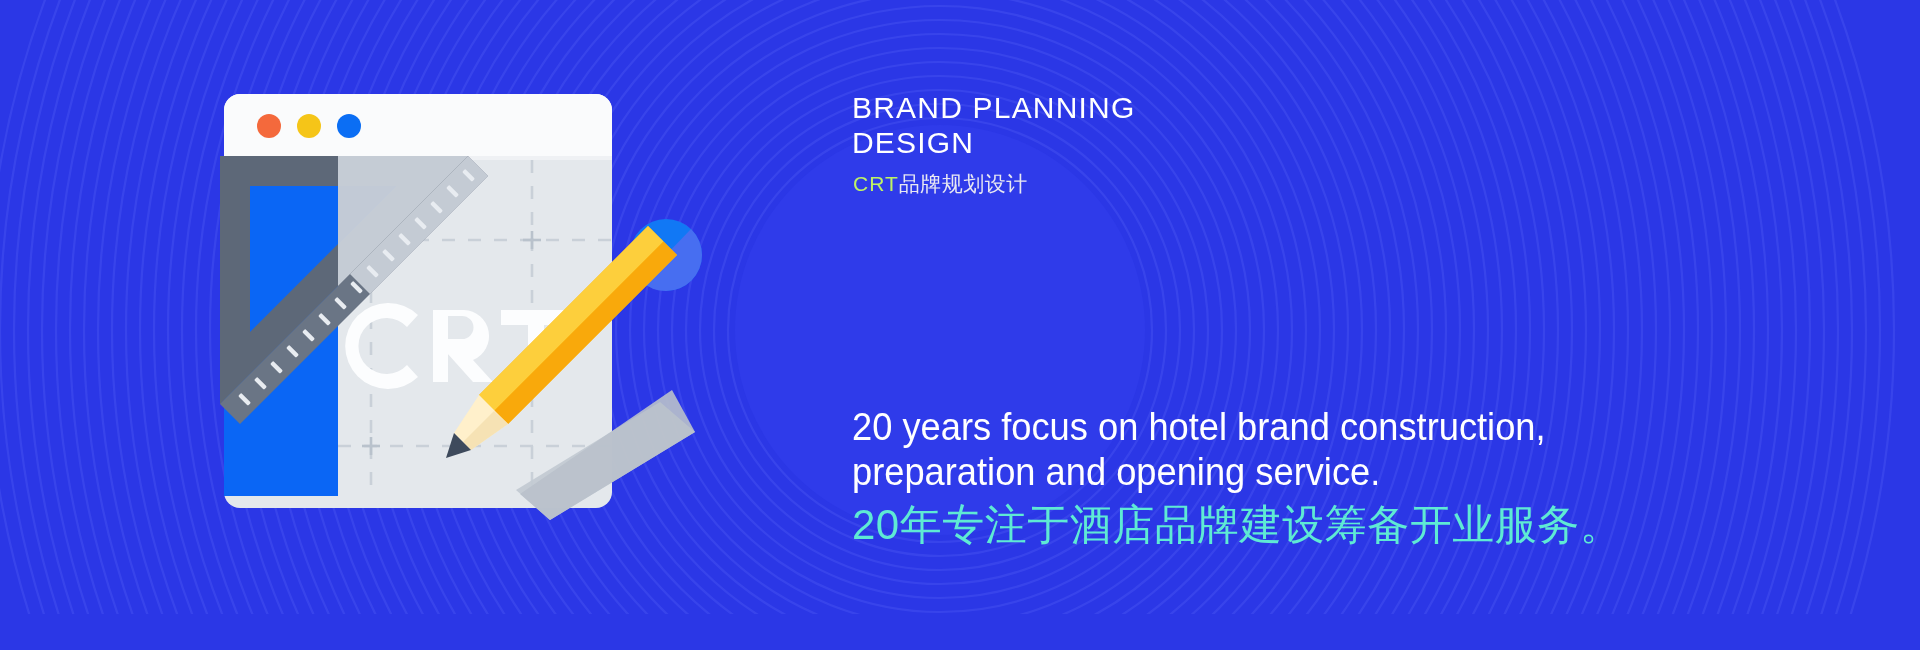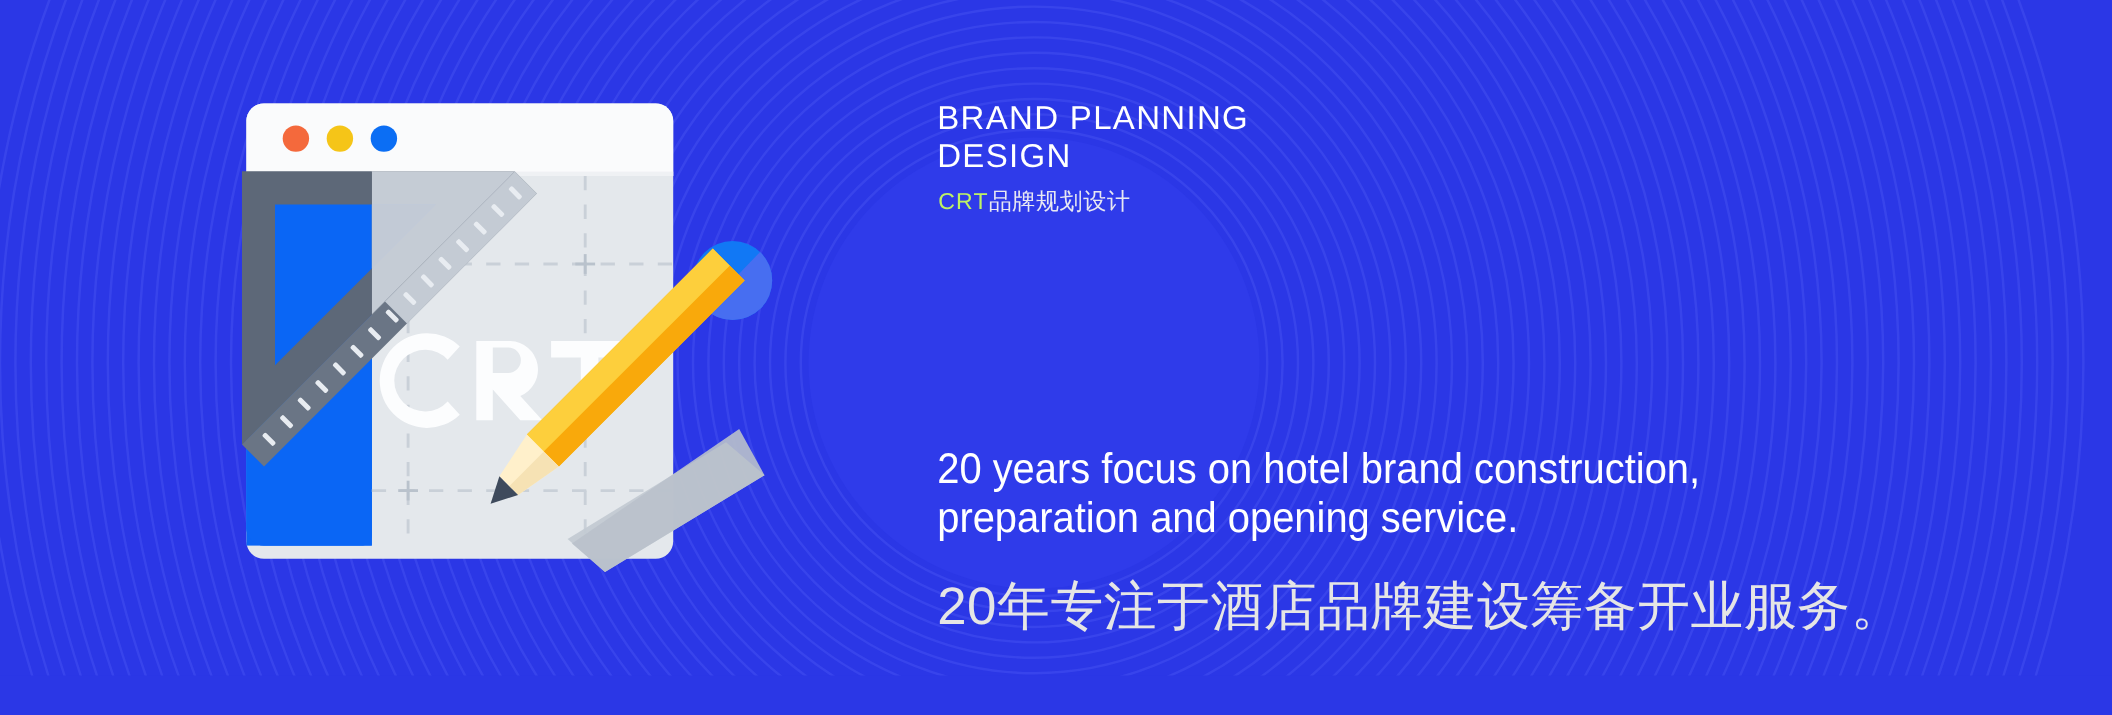--- a/index.html
+++ b/index.html
@@ -56,23 +56,23 @@
     color:#FFFFFF;
     font-size:39px;
     line-height:45px;
     font-weight:300;
     font-stretch:condensed;
     transform:scaleX(0.93);
     transform-origin:left top;
     white-space:pre-line;
   }
   .headline-cn {
-    position:absolute; left:0; top:525px;
-    color:#e5e5e5;
-    font-size:48px;
+    position:absolute; left:0; top:498px;
+    color:#5eead4;
+    font-size:42px;
     line-height:54px;
     font-weight:300;
     letter-spacing:0.5px;
     white-space:nowrap;
   }
 </style>
 </head>
 <body>
 
 <div class="banner">

